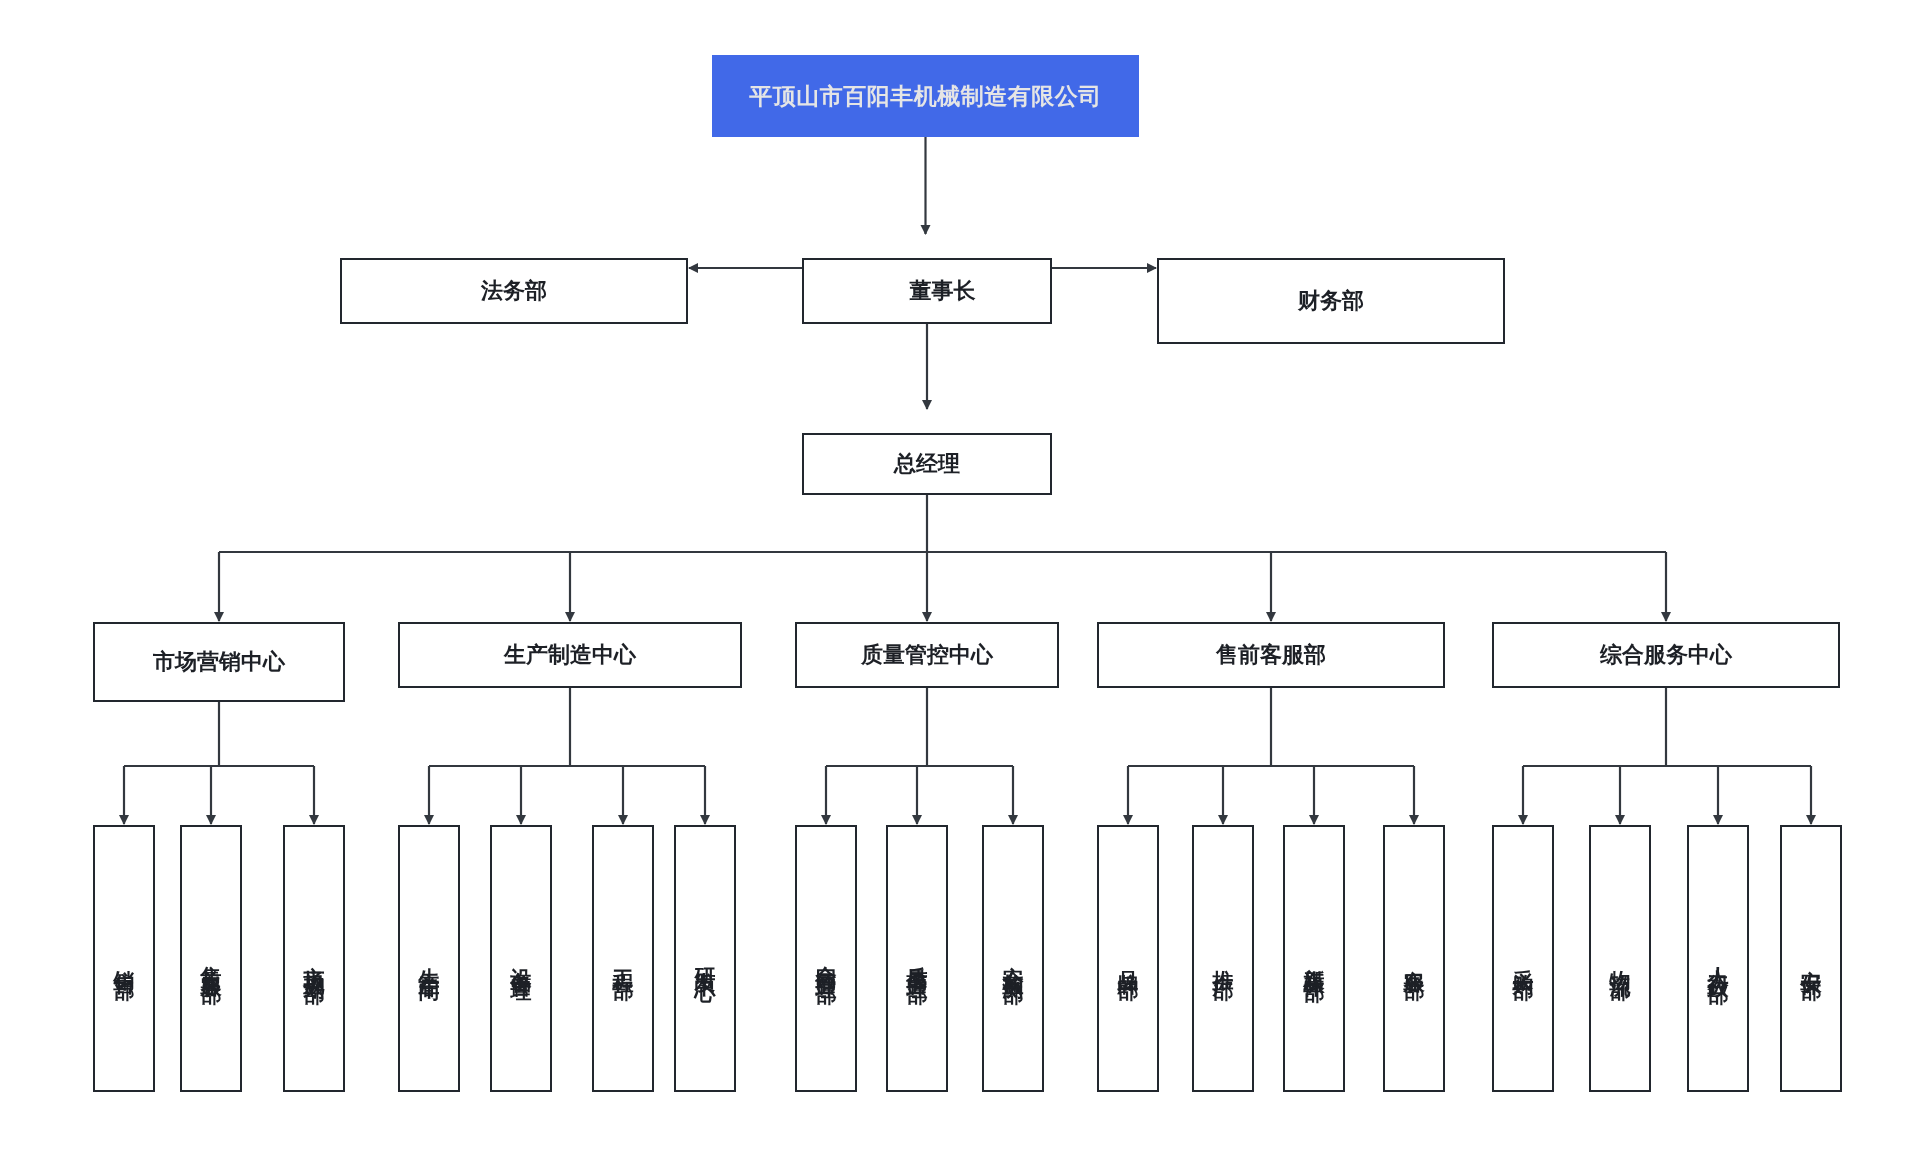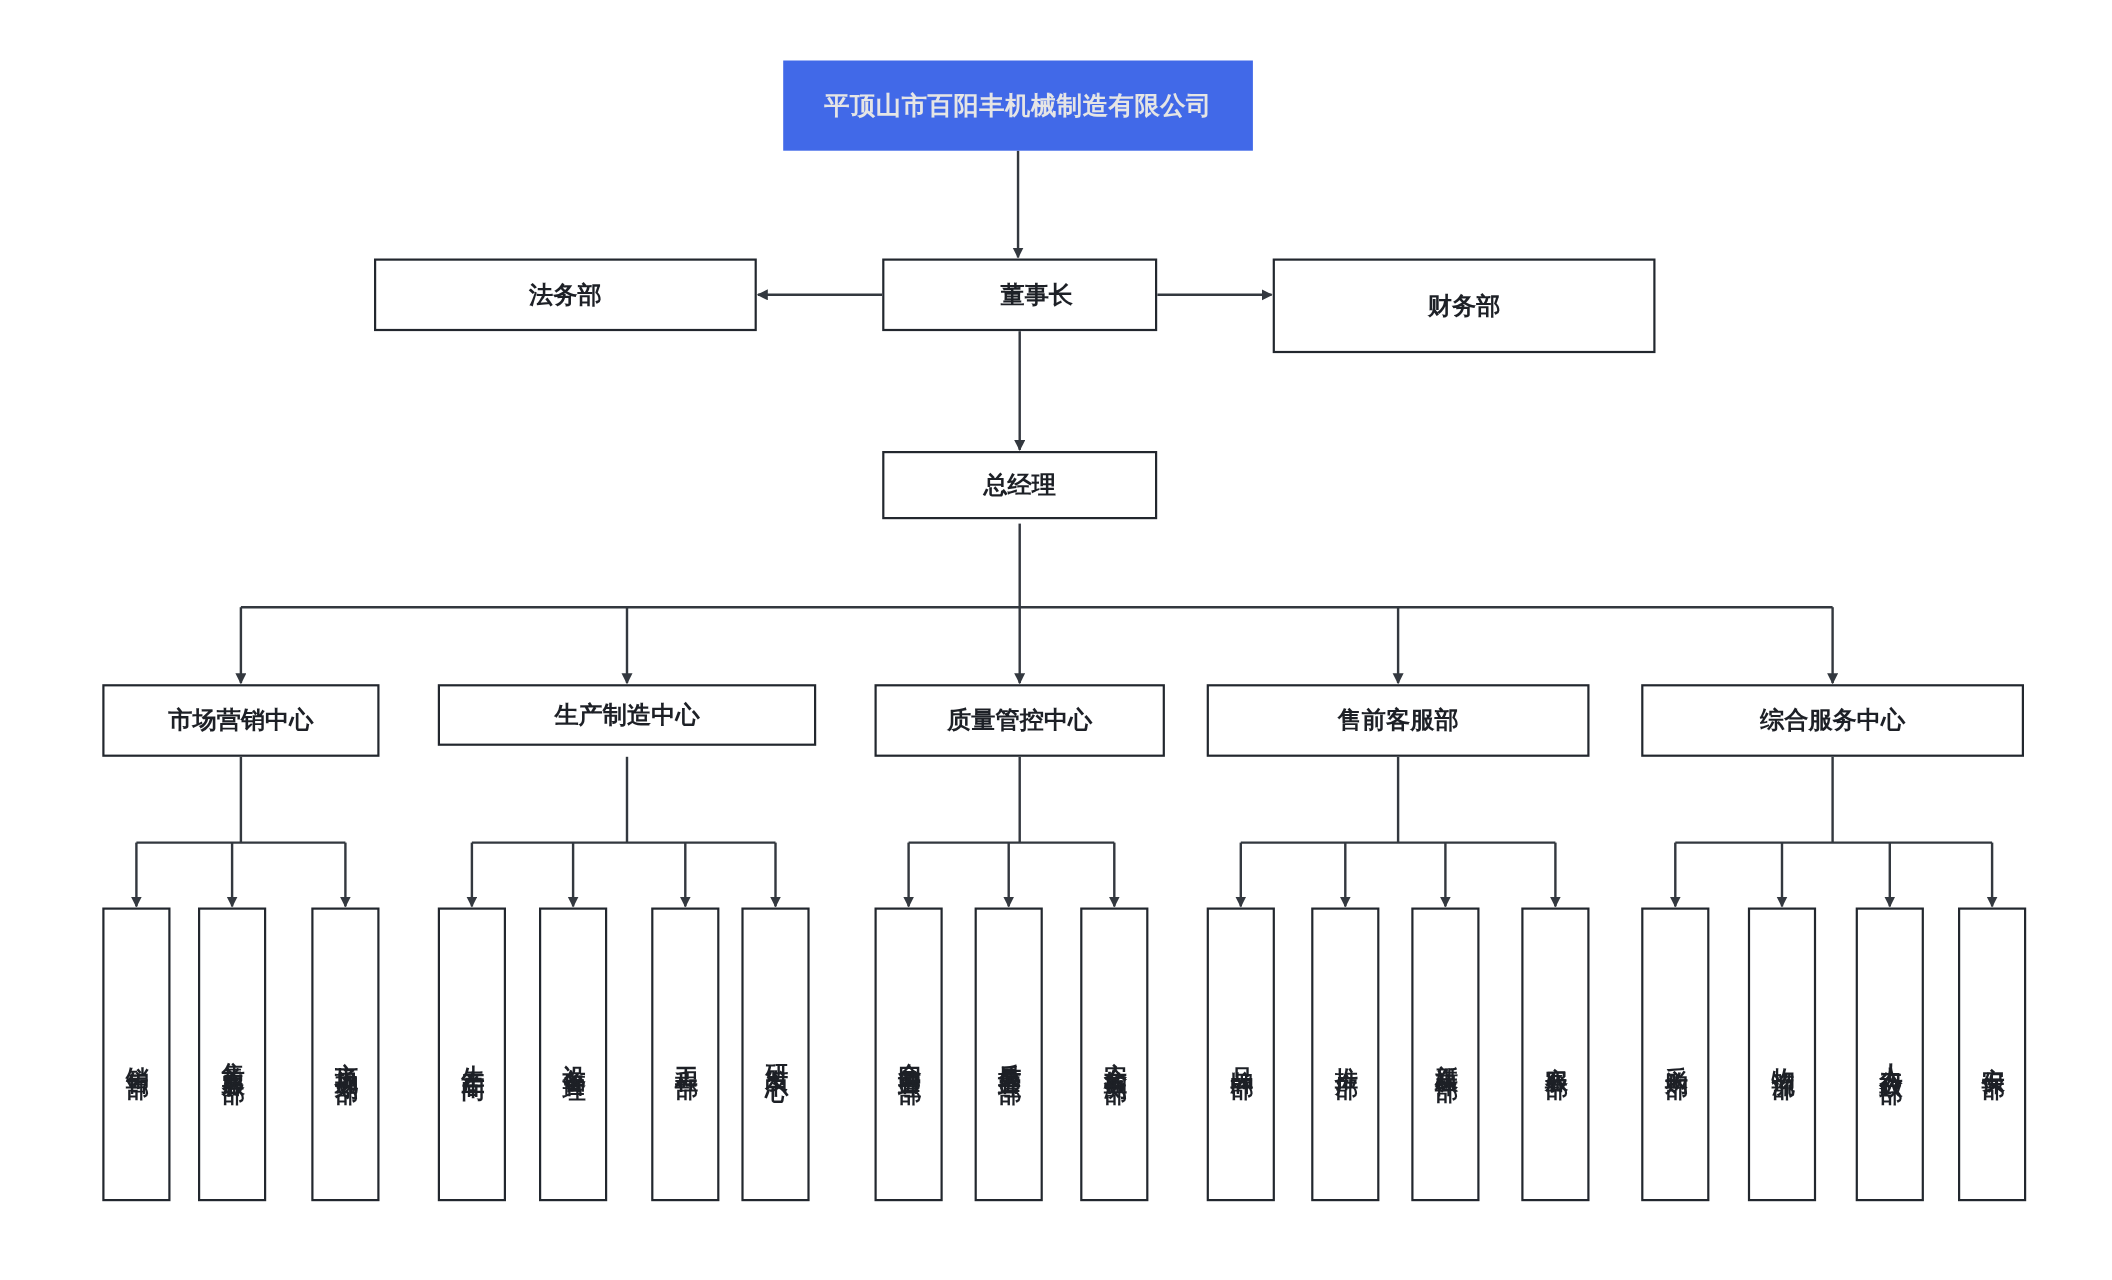--- a/index.html
+++ b/index.html
@@ -42,20 +42,21 @@
   }
   .node.root {
     background: #4169e8;
     border: none;
     color: #e5e5e5;
     font-size: 23px;
     letter-spacing: 0.5px;
   }
   .node.exec {
     font-size: 22px;
+    margin-top: 23px;
   }
   .node.center {
     font-size: 22px;
   }
   .node.leaf {
     font-size: 21px;
     writing-mode: vertical-rl;
     text-orientation: upright;
     letter-spacing: 4px;
     line-height: 1.15;
@@ -130,33 +131,33 @@
       </div>
       <div class="node exec" style="left: 802px; top: 235px; width: 250px; height: 66px; padding-left: 31px;">
         <span>董事长</span>
       </div>
       <div class="node exec" style="left: 1157px; top: 235px; width: 348px; height: 86px;">
         <span>财务部</span>
       </div>
       <div class="node exec" style="left: 802px; top: 410px; width: 250px; height: 62px;">
         <span>总经理</span>
       </div>
-      <div class="node center" style="left: 93px; top: 622px; width: 252px; height: 66px;">
+      <div class="node center" style="left: 93px; top: 622px; width: 252px; height: 80px;">
         <span>市场营销中心</span>
       </div>
       <div class="node leaf" style="left: 93px; top: 825px; width: 62px; height: 267px;">
         <span class="leaf-label">销售部</span>
       </div>
       <div class="node leaf" style="left: 180px; top: 825px; width: 62px; height: 267px;">
         <span class="leaf-label">售前客服部</span>
       </div>
       <div class="node leaf" style="left: 283px; top: 825px; width: 62px; height: 267px;">
         <span class="leaf-label">市场规划部</span>
       </div>
-      <div class="node center" style="left: 398px; top: 622px; width: 344px; height: 56px;">
+      <div class="node center" style="left: 398px; top: 622px; width: 344px; height: 66px;">
         <span>生产制造中心</span>
       </div>
       <div class="node leaf" style="left: 398px; top: 825px; width: 62px; height: 267px;">
         <span class="leaf-label">生产车间</span>
       </div>
       <div class="node leaf" style="left: 490px; top: 825px; width: 62px; height: 267px;">
         <span class="leaf-label">设备管理</span>
       </div>
       <div class="node leaf" style="left: 592px; top: 825px; width: 62px; height: 267px;">
         <span class="leaf-label">工程部</span>

